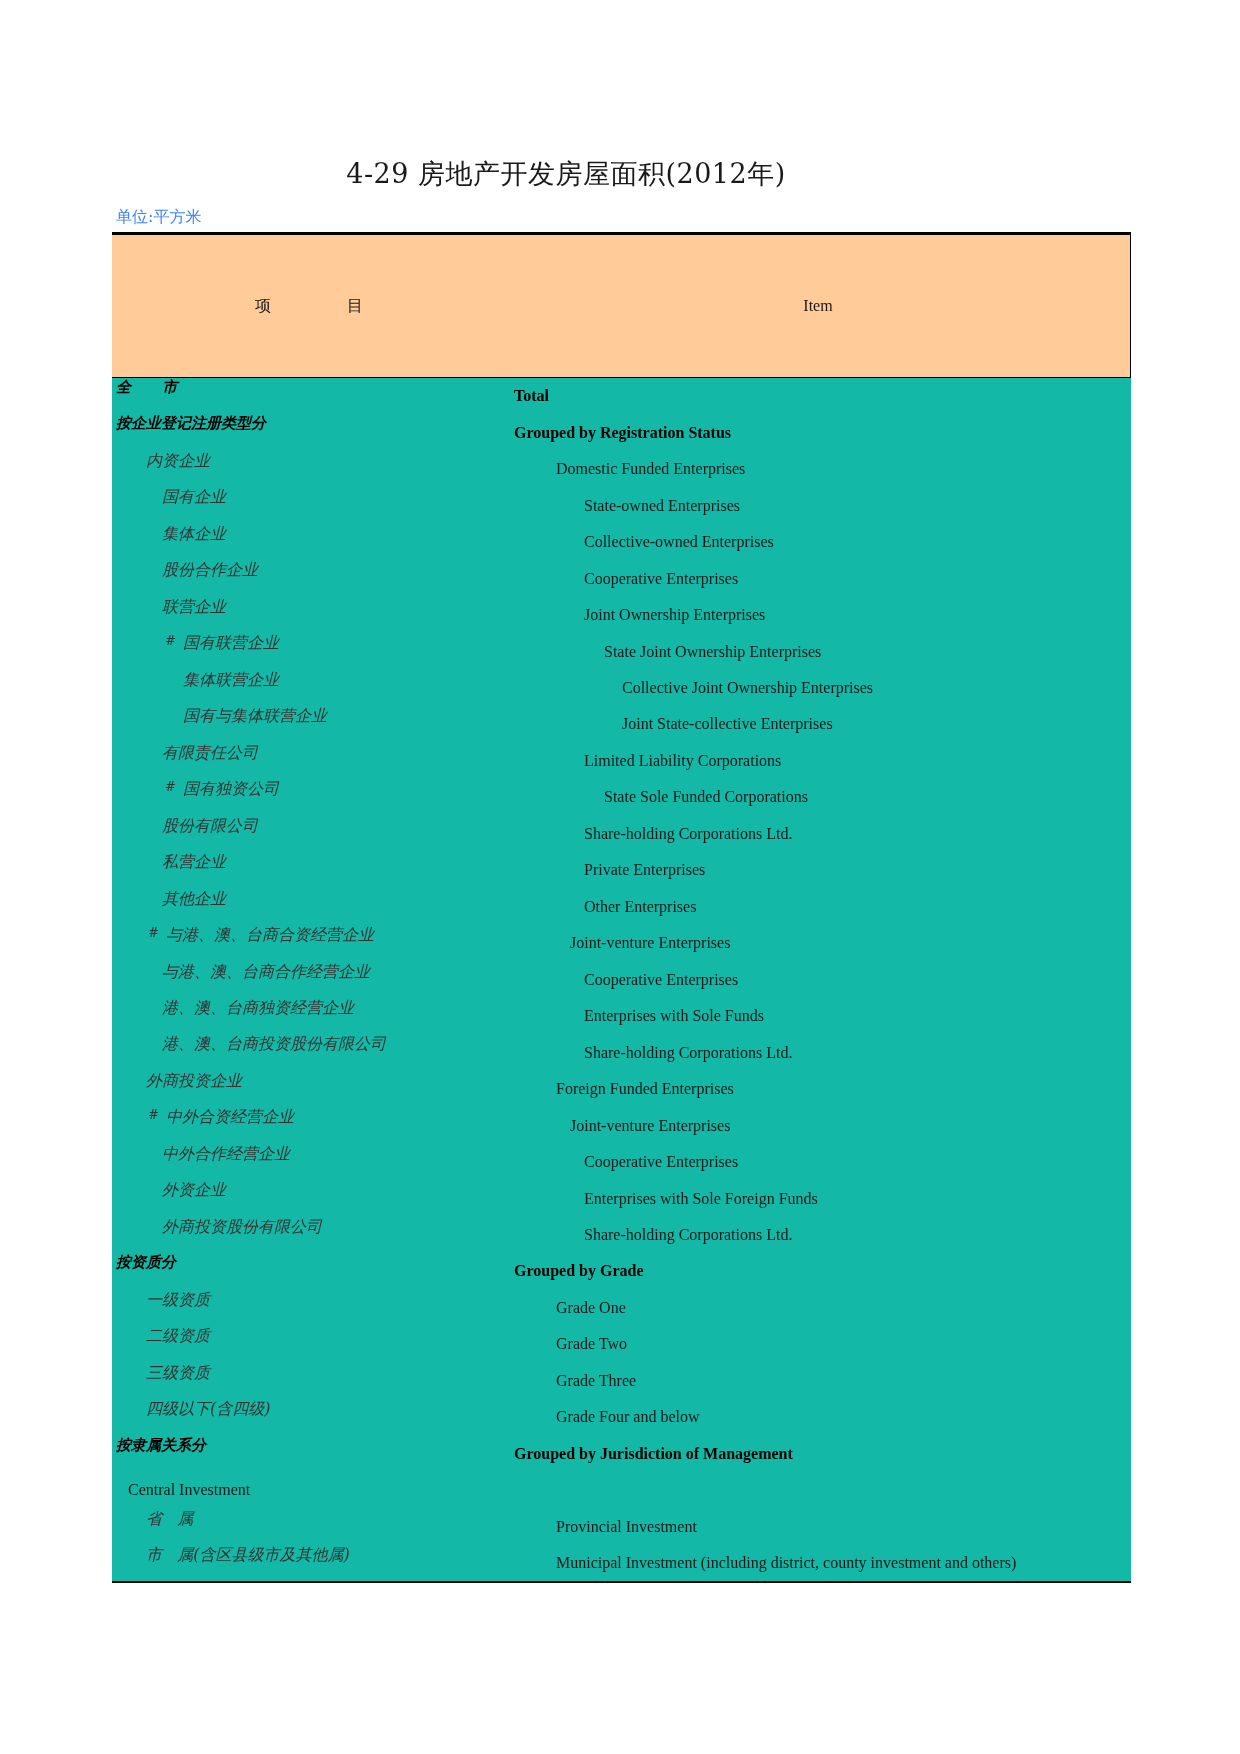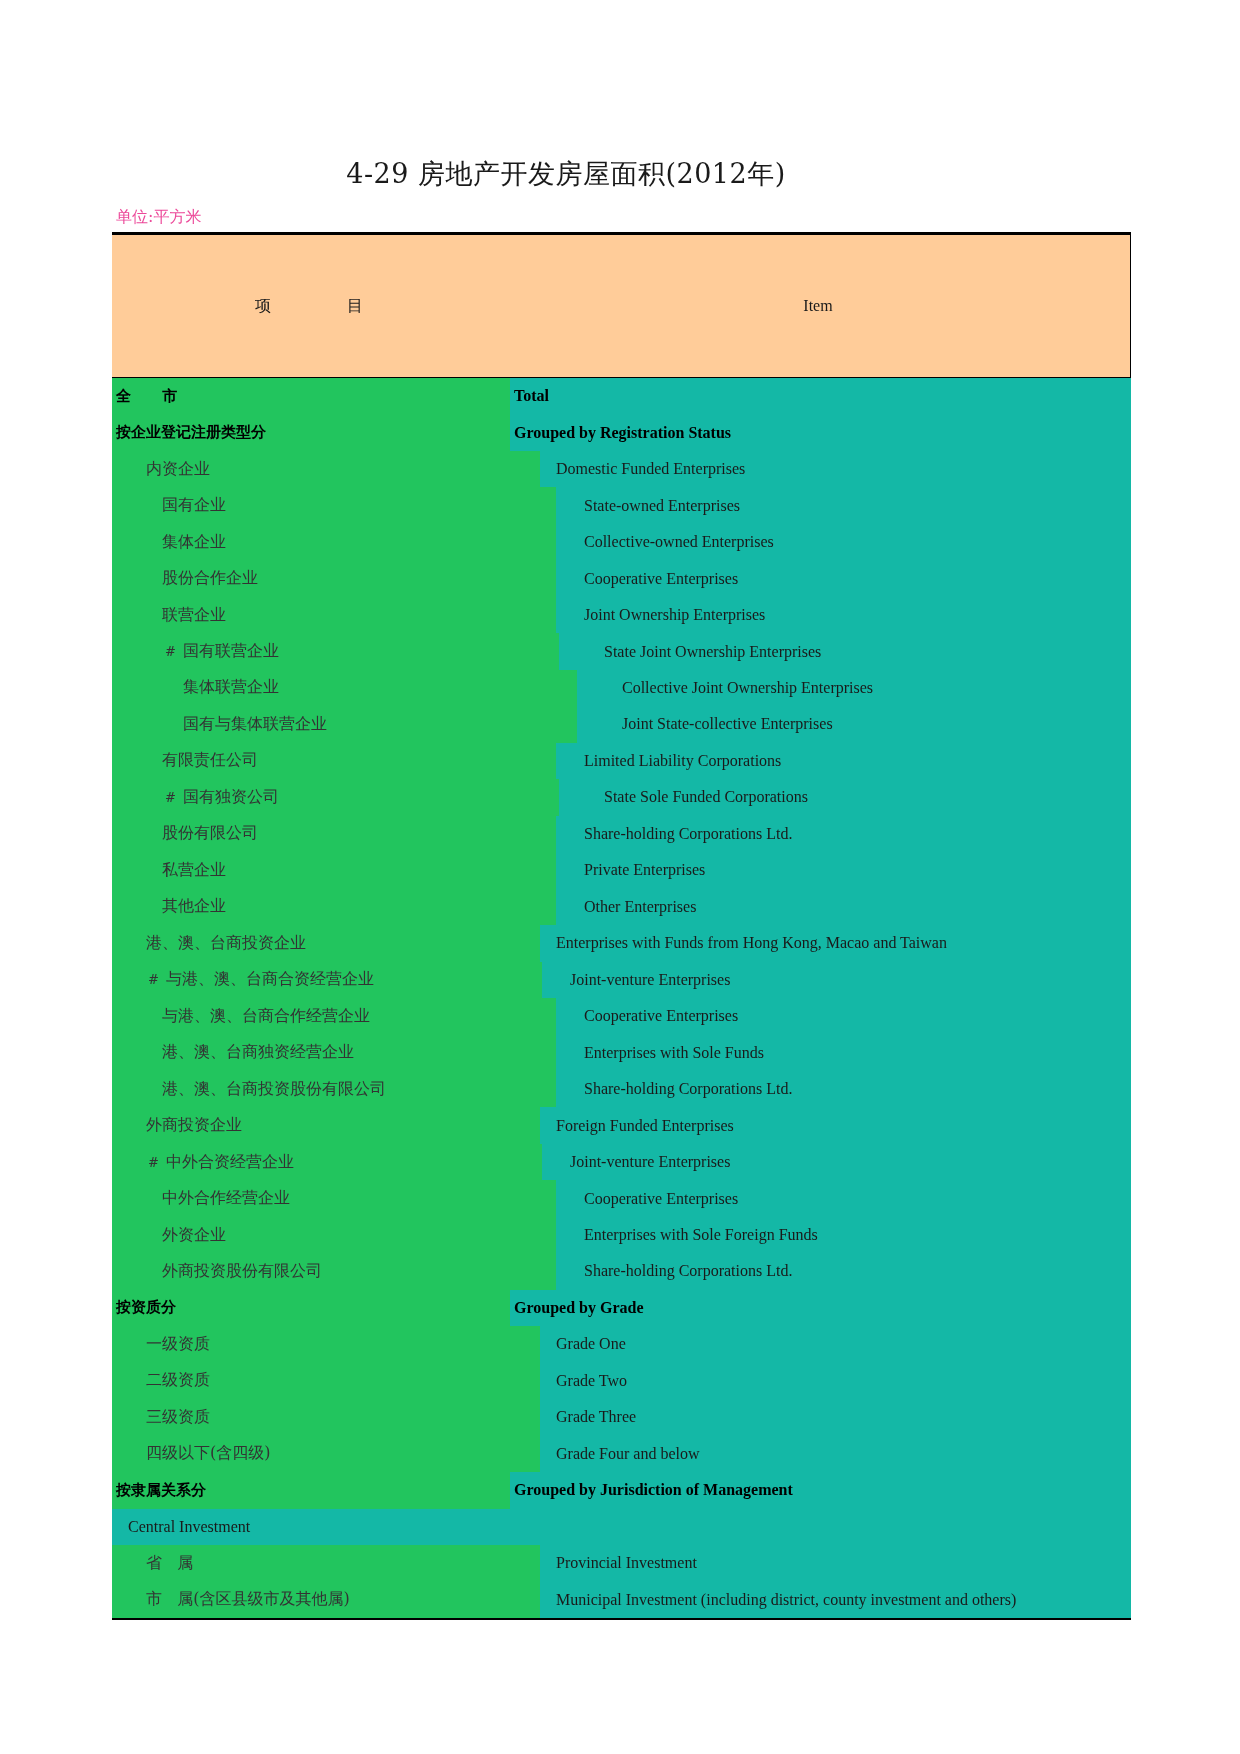--- a/index.html
+++ b/index.html
@@ -2,35 +2,35 @@
 <html><head>
   <meta charset="utf-8">
   <style>
     html, body { margin: 0; padding: 0; background: #ffffff; }
     body { width: 1240px; height: 1754px; position: relative; overflow: hidden;
            font-family: "Liberation Serif", "DejaVu Serif", serif; color: #1a1a1a; }
     .title { position: absolute; left: 0; width: 1128px; top: 156px; text-align: center;
              font-family: "DejaVu Serif", "Liberation Serif", serif; font-size: 27px; letter-spacing: 0.5px;
              padding-left: 4px; box-sizing: border-box; }
     .unit { position: absolute; left: 116px; top: 207px; font-size: 16px;
-            font-family: "DejaVu Serif", "Liberation Serif", serif; color: #ec4899; }
+            font-family: "DejaVu Serif", "Liberation Serif", serif; color: #3b82f6; }
     .table { position: absolute; left: 112px; top: 232px; width: 1019px; }
     .thead { height: 142px; background: #FFCC99; border-top: 3px solid #000;
              border-right: 1.5px solid #000; border-bottom: 1.5px solid #000;
              position: relative; box-sizing: content-box; }
     .th-cn { position: absolute; left: 0; width: 394px; top: 0; height: 142px;
              display: flex; align-items: center; justify-content: center; font-size: 16px;
              font-family: "DejaVu Serif", serif; }
     .th-cn span { margin: 0 38px; }
     .th-en { position: absolute; left: 394px; right: 0; top: 0; height: 142px;
              display: flex; align-items: center; justify-content: center; font-size: 16px; }
     .tbody { position: relative; border-bottom: 2.5px solid #000; }
     .row { display: flex; height: 36.47px; }
-    .cn { width: 394px; background: #22c55e; display: flex; align-items: center;
-          font-size: 16px; font-family: "DejaVu Serif", "Liberation Serif", serif; color: #333; white-space: pre; }
+    .cn { width: 394px; background: #14b8a6; display: flex; 
+          font-size: 16px; font-family: "DejaVu Serif", "Liberation Serif", serif; color: #333; white-space: pre; font-style: italic; }
     .en { flex: 1; background: #14b8a6; display: flex; align-items: center; font-size: 16px; color: #1a1a1a; white-space: pre; }
     .bold .cn, .bold .en { font-weight: bold; color: #000; }
     .bold .cn { font-family: "DejaVu Sans", sans-serif; font-size: 15px; }
     .cn.l0 { padding-left: 4px; } .cn.l1 { padding-left: 34px; } .cn.l2 { padding-left: 50px; } .cn.l3 { padding-left: 71px; }
     .en.l0 { padding-left: 4px; } .en.l1 { padding-left: 16px; } .en.l2 { padding-left: 28px; } .en.l3 { padding-left: 45px; }
     .hash { display: inline-block; width: 18px; font-size: 13px; }
     .cn.l3h { padding-left: 53px; }
     .cn.l2h { padding-left: 36px; }
   </style>
 </head>
@@ -102,24 +102,20 @@
       </div>
       <div class="row">
         <div class="cn l2"><span>私营企业</span></div>
         <div class="en l2">Private Enterprises</div>
       </div>
       <div class="row">
         <div class="cn l2"><span>其他企业</span></div>
         <div class="en l2">Other Enterprises</div>
       </div>
       <div class="row">
-        <div class="cn l1"><span>港、澳、台商投资企业</span></div>
-        <div class="en l1">Enterprises with Funds from Hong Kong, Macao and Taiwan</div>
-      </div>
-      <div class="row">
         <div class="cn l2 l2h"><span class="hash">#</span><span>与港、澳、台商合资经营企业</span></div>
         <div class="en l2">Joint-venture Enterprises</div>
       </div>
       <div class="row">
         <div class="cn l2"><span>与港、澳、台商合作经营企业</span></div>
         <div class="en l2">Cooperative Enterprises</div>
       </div>
       <div class="row">
         <div class="cn l2"><span>港、澳、台商独资经营企业</span></div>
         <div class="en l2">Enterprises with Sole Funds</div>

